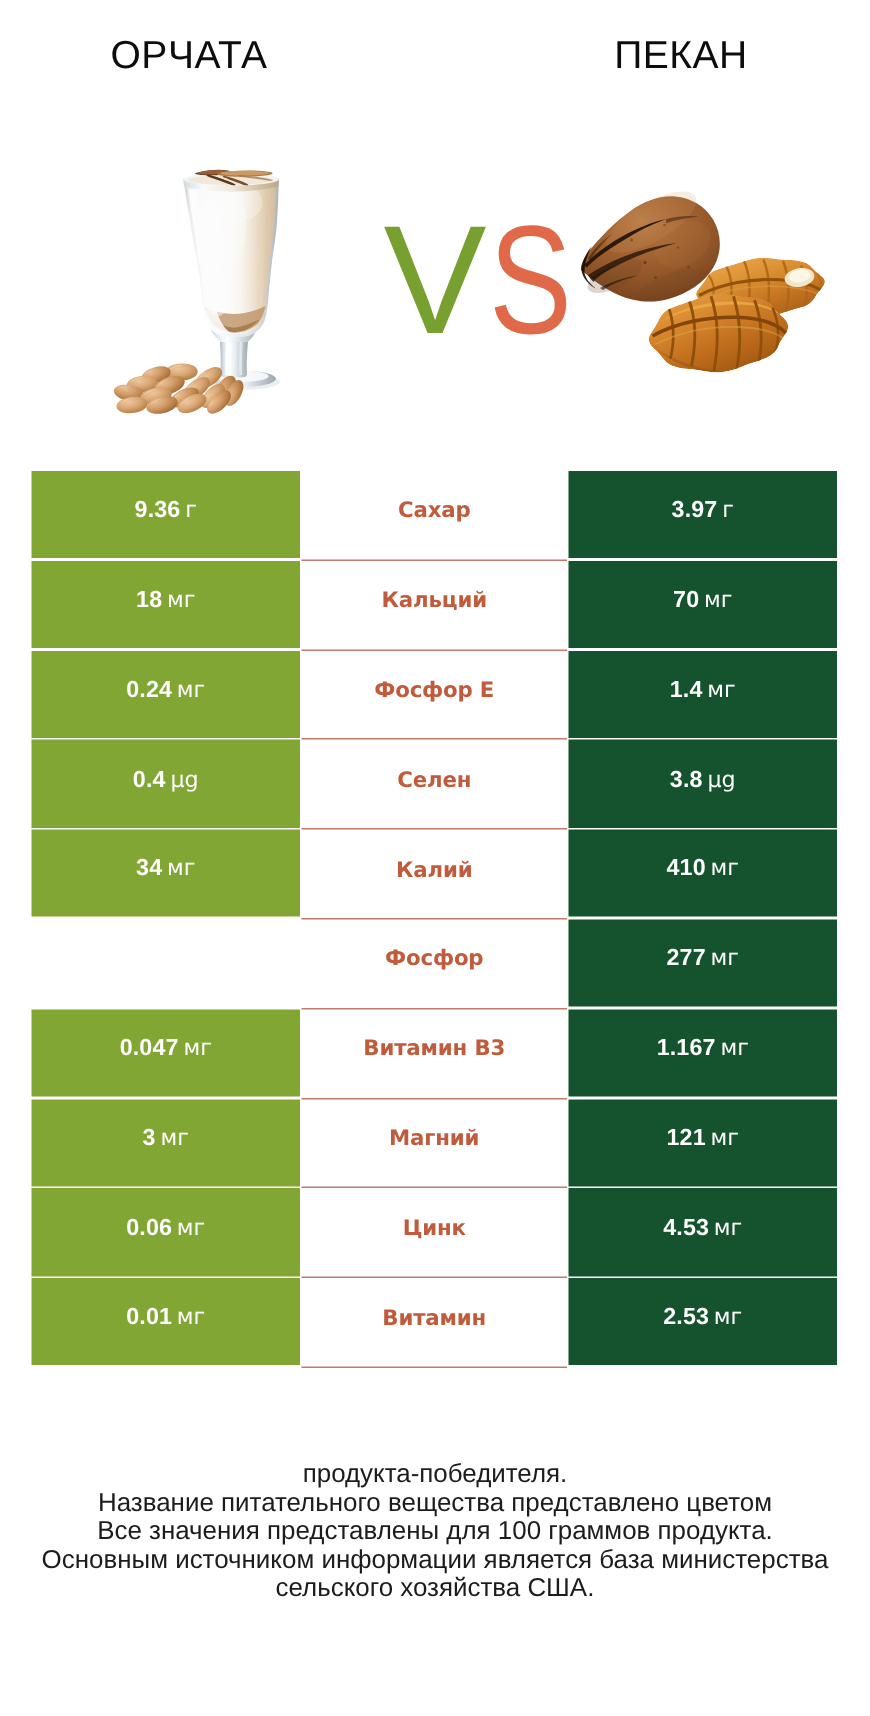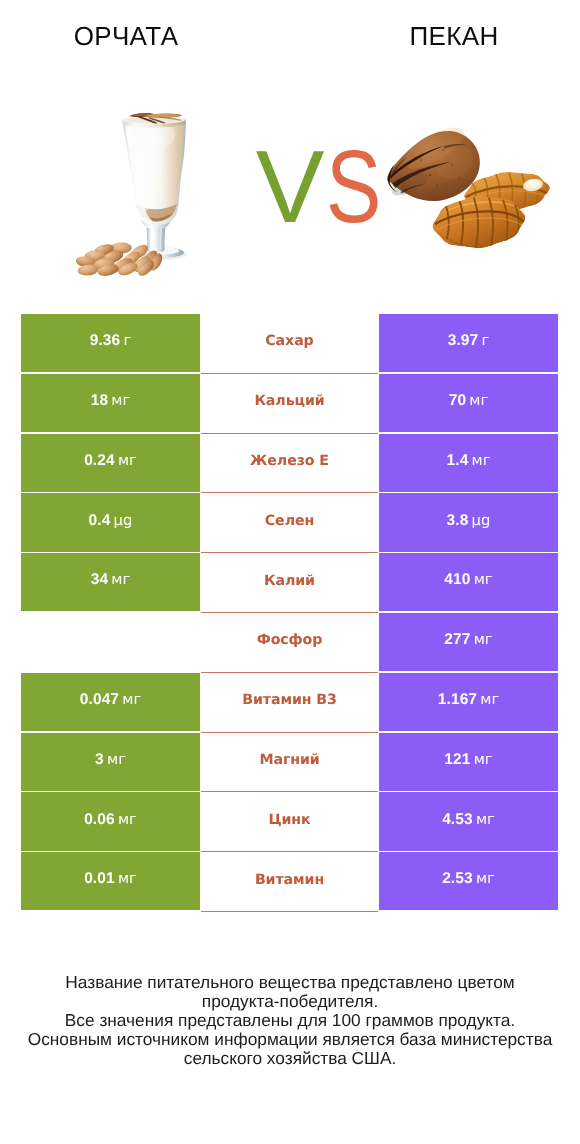--- a/index.html
+++ b/index.html
@@ -23,21 +23,21 @@
   #pic-left{left:60px;top:95px;width:145px;height:195px;}
   #pic-right{left:385px;top:115px;width:170px;height:145px;}
 
   
   .table{position:absolute;left:21px;top:314px;width:443px;text-align:center;}
   .row{position:relative;height:59.8px;}
   .cell{position:absolute;top:0;height:58.3px;
         display:flex;align-items:center;justify-content:center;box-sizing:border-box;}
   .left {left:0px;   width:179px;background:#82a633;color:#fff;}
   .mid  {left:180px; width:177px;color:#c05b3c;border-bottom:1.2px solid #c2796a;height:59.8px;}
-  .right{left:358px; width:179px;background:#8b5cf6;color:#fff;}
+  .right{left:358px; width:179px;background:#14532d;color:#fff;}
   .val{display:block;transform:translateY(-2.5px);white-space:nowrap;}
   .num{font-size:15.5px;font-weight:700;letter-spacing:0.1px;}
   .unit{font-size:14.8px;font-weight:400;margin-left:3.2px;letter-spacing:0px;font-family:"DejaVu Sans",sans-serif;}
   .lbl{font-size:14.2px;font-weight:700;display:block;transform:translateY(-2.5px);white-space:nowrap;font-family:"DejaVu Sans",sans-serif;letter-spacing:-0.1px;}
 
   
   .foot{position:absolute;left:0;top:973px;width:580px;text-align:center;
         font-size:17.3px;line-height:18.98px;color:#1c1c1c;}
 </style>
 </head>
@@ -340,21 +340,21 @@
         </div>
         <div class="cell right">
           <span class="val"><span class="num">70</span><span class="unit">мг</span></span>
         </div>
       </div>
       <div class="row">
         <div class="cell left">
           <span class="val"><span class="num">0.24</span><span class="unit">мг</span></span>
         </div>
         <div class="cell mid">
-          <span class="lbl">Железо Е</span>
+          <span class="lbl">Фосфор Е</span>
         </div>
         <div class="cell right">
           <span class="val"><span class="num">1.4</span><span class="unit">мг</span></span>
         </div>
       </div>
       <div class="row">
         <div class="cell left">
           <span class="val"><span class="num">0.4</span><span class="unit">µg</span></span>
         </div>
         <div class="cell mid">
@@ -423,19 +423,19 @@
         <div class="cell mid">
           <span class="lbl">Витамин</span>
         </div>
         <div class="cell right">
           <span class="val"><span class="num">2.53</span><span class="unit">мг</span></span>
         </div>
       </div>
     </div>
 
   <div class="foot" id="ft">
+      <div>продукта-победителя.</div>
       <div>Название питательного вещества представлено цветом</div>
-      <div>продукта-победителя.</div>
       <div>Все значения представлены для 100 граммов продукта.</div>
       <div>Основным источником информации является база министерства</div>
       <div>сельского хозяйства США.</div>
     </div>
 </div>
 
 </body></html>

